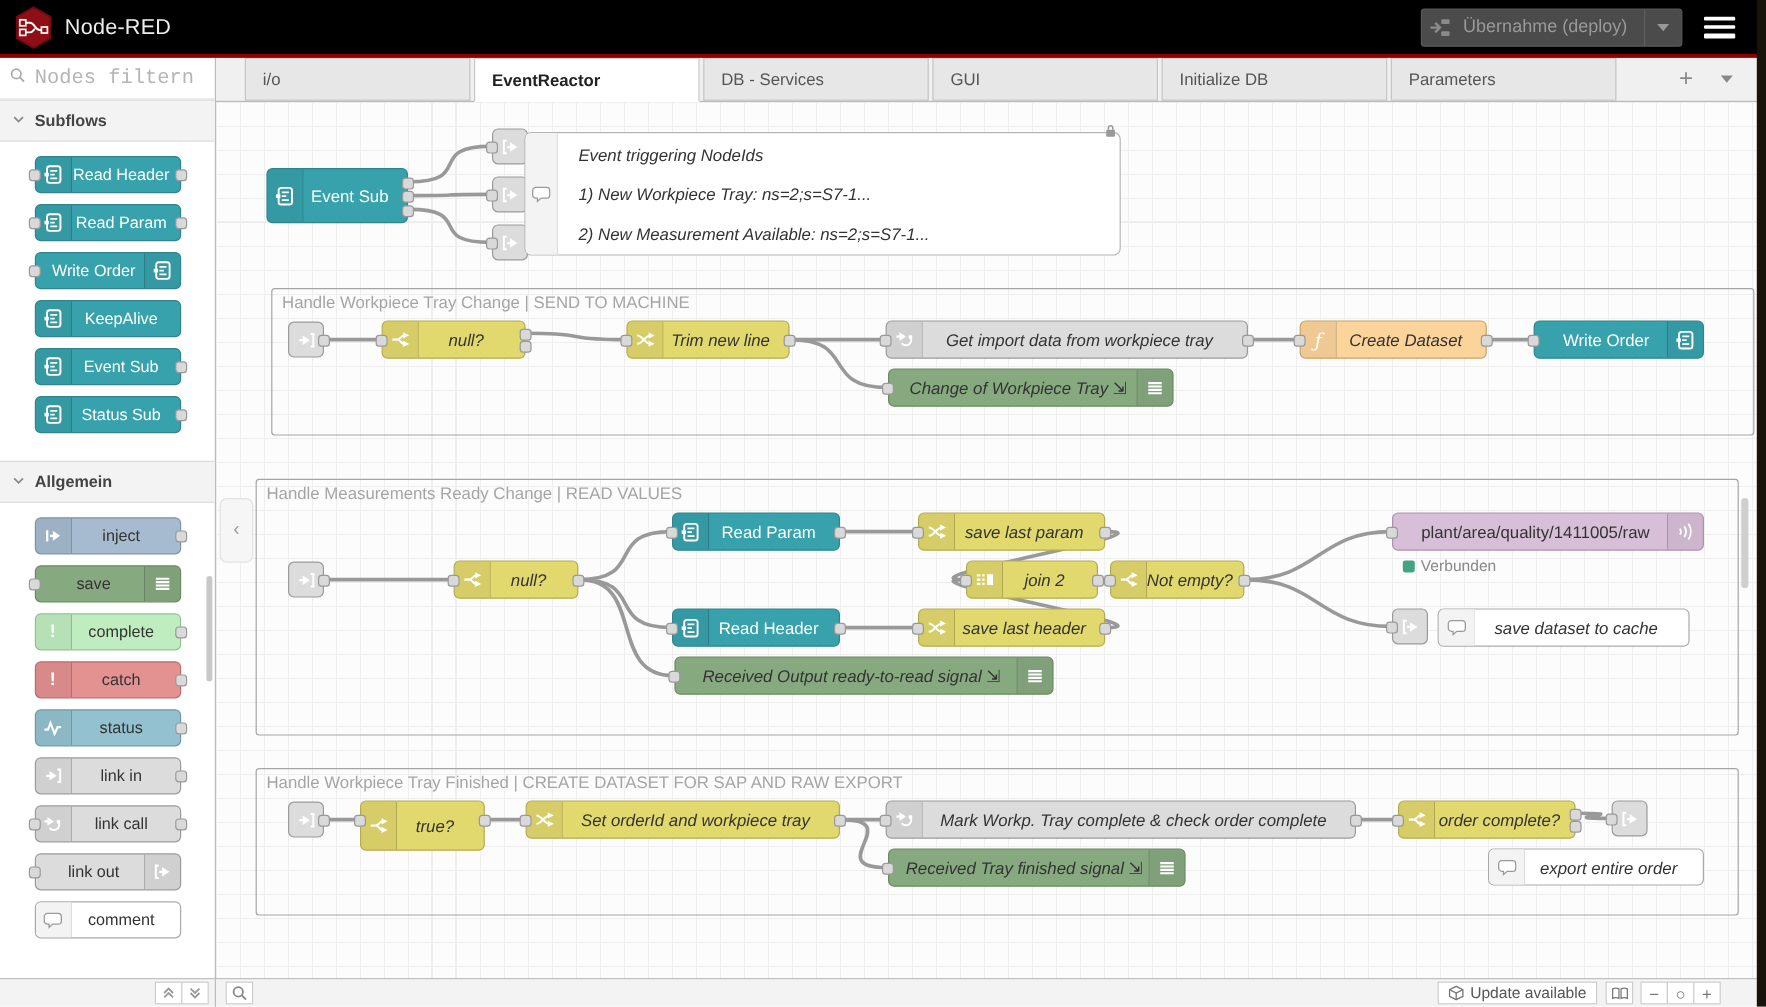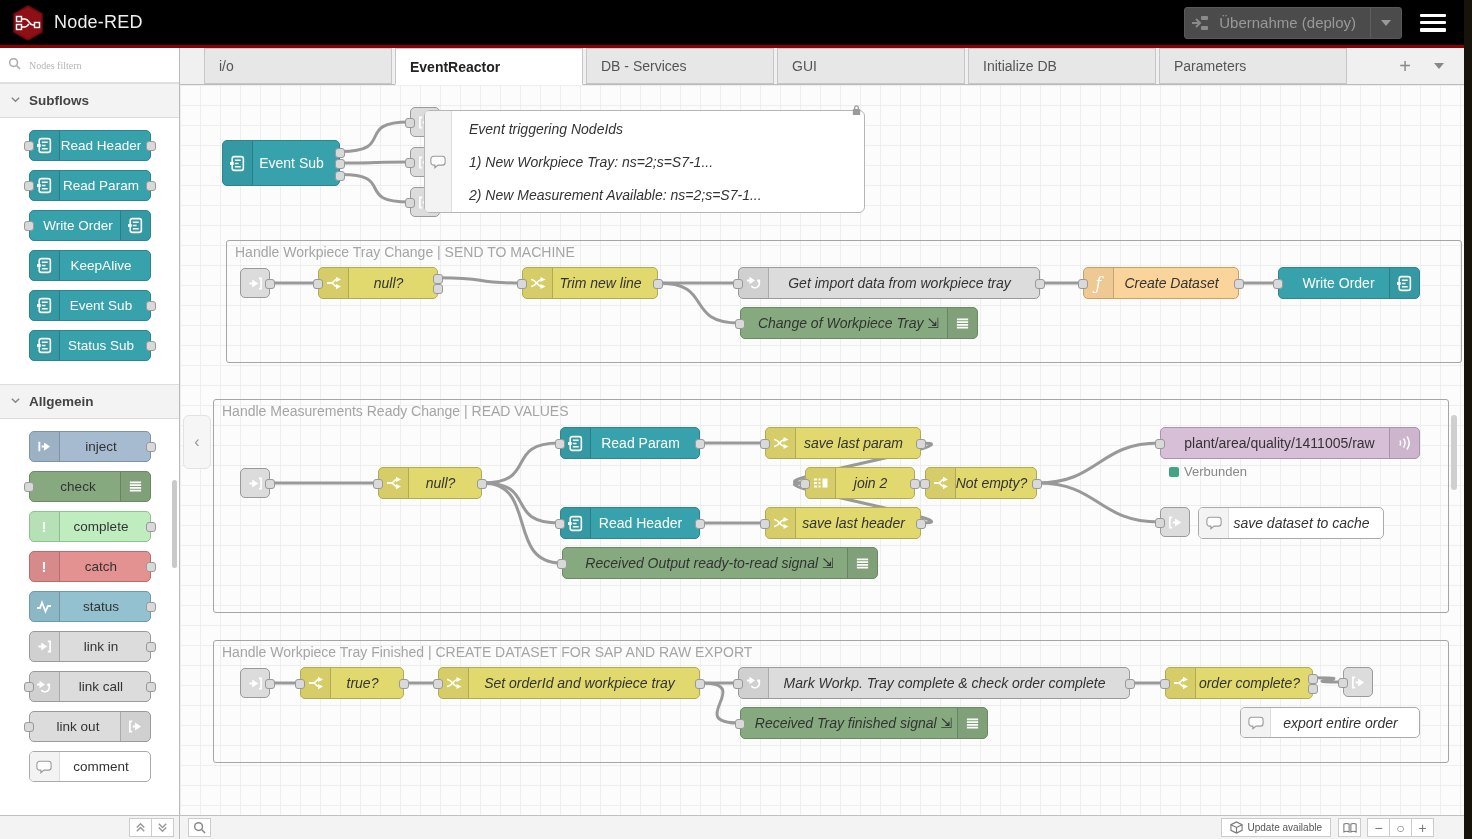--- a/index.html
+++ b/index.html
@@ -18,21 +18,21 @@
   .deploy-sep{width:1px;align-self:stretch;background:#5e5e5e}
   .deploy-caret{width:30px;display:flex;justify-content:center;align-items:center}
   .caret-down{width:0;height:0;border-left:5px solid transparent;border-right:5px solid transparent;border-top:6px solid #999}
   .hamburger{width:26px;height:18px;margin:0 26px 0 18px;display:flex;flex-direction:column;justify-content:space-between;cursor:pointer}
   .hamburger i{display:block;height:3.5px;background:#fff;border-radius:1px}
 
   
   .palette{position:absolute;left:0;top:48px;width:180px;bottom:24px;background:#fff;
            border-right:1px solid #bbb;box-sizing:border-box;overflow:hidden;z-index:10}
   .palette-search{height:34px;border-bottom:1px solid #e0e0e0;display:flex;align-items:center;padding:0 8px}
-  .palette-search input{border:none;outline:none;flex:1;font-size:10px;color:#555;margin-left:6px;font-family:Liberation Serif, serif;background:transparent}
+  .palette-search input{border:none;outline:none;flex:1;font-size:17px;color:#555;margin-left:6px;font-family:Liberation Mono, monospace;background:transparent}
   .palette-search input::placeholder{color:#b5b5b5}
   .pal-cat-header{height:33px;background:#f3f3f3;border-top:1px solid #ddd;border-bottom:1px solid #ddd;
                   display:flex;align-items:center;font-size:13.5px;font-weight:bold;color:#444;cursor:pointer}
   .pal-cat-header .chev{margin:0 8px 0 10px;color:#888}
   .pal-items{padding:12px 0 14px}
   .pal-node{position:relative;width:122px;height:31px;margin:0 auto 9px;border-radius:5px;
             box-sizing:border-box;border:1px solid;font-size:13.5px;cursor:grab}
   .pal-node .node-label{font-size:13.5px}
 
   .pal-scroll{position:absolute;right:2px;top:432px;width:5px;height:88px;background:#c9c9c9;border-radius:3px}
@@ -90,21 +90,21 @@
 
   
   .statusbar{position:absolute;left:0;right:8px;bottom:0;height:24px;background:#f3f3f3;
              border-top:1px solid #c0c0c0;display:flex;align-items:center;box-sizing:border-box;z-index:30}
   .palette-foot{width:180px;height:100%;border-right:1px solid #bbb;box-sizing:border-box;
                 display:flex;align-items:center;justify-content:flex-end;padding-right:5px;gap:0}
   .foot-btn{height:19px;min-width:23px;background:#fff;border:1px solid #ccc;display:flex;align-items:center;
             justify-content:center;color:#777;cursor:pointer;box-sizing:border-box;font-size:13px}
   .search-btn{margin-left:8px}
   .foot-spacer{flex:1}
-  .update-btn{padding:0 8px;gap:5px;font-size:10px;color:#555;margin-right:7px}
+  .update-btn{padding:0 8px;gap:5px;font-size:13px;color:#555;margin-right:7px}
   .zoom-group{display:flex;margin-right:30px}
   .zoom-group .foot-btn{margin-left:-1px;font-size:14px}
   .book-btn{margin-right:7px}
 
   .edge-strip{position:absolute;right:0;top:0;width:8px;height:839px;background:#17130a;z-index:60}
 </style>
 </head>
 <body>
 
 <div class="app-header">
@@ -247,21 +247,21 @@
           </span>
           <span class="node-label" style="left: 29px; right: 6px;">inject</span>
           <div class="port port-out" style="top: 10px;"></div>
         </div>
         <div class="pal-node" style="background: rgb(135, 169, 128); border-color: rgb(107, 138, 99);">
           <span class="icon-region icon-right">
             <svg width="15" height="15" viewBox="0 0 16 16">
               <path d="M2 3.5h12M2 6.5h12M2 9.5h12M2 12.5h12" stroke="#fff" stroke-width="1.9"></path>
             </svg>
           </span>
-          <span class="node-label" style="left: 6px; right: 29px;">check</span>
+          <span class="node-label" style="left: 6px; right: 29px;">save</span>
           <div class="port port-in" style="top: 10px;"></div>
         </div>
         <div class="pal-node" style="background: rgb(192, 237, 192); border-color: rgb(143, 194, 143);">
           <span class="icon-region icon-left">
             <span style="color:#fff;font-size:15px;font-weight:bold">!</span>
           </span>
           <span class="node-label" style="left: 29px; right: 6px;">complete</span>
           <div class="port port-out" style="top: 10px;"></div>
         </div>
         <div class="pal-node" style="background: rgb(228, 145, 145); border-color: rgb(188, 107, 107);">
@@ -433,21 +433,21 @@
     <div class="node" style="left: 230px; top: 102px; width: 30px; height: 30px; background: rgb(220, 220, 220); border-color: rgb(154, 154, 154);">
       <span class="icon-solo">
         <svg width="15" height="15" viewBox="0 0 16 16">
           <path d="M4.5 2.5H2v11h2.5" stroke="#fff" stroke-width="1.8" fill="none"></path>
           <path d="M5 8h3.5" stroke="#fff" stroke-width="2"></path>
           <path d="M7.5 3.8L14 8l-6.5 4.2z" fill="#fff"></path>
         </svg>
       </span>
       <div class="port port-in" style="top: 10px;"></div>
     </div>
-    <div class="node comment-panel" style="left: 244px; top: 25px; width: 441px; height: 103px; border-color: rgb(181, 181, 181); background: rgb(255, 255, 255);">
+    <div class="node comment-panel" style="left: 257px; top: 25px; width: 497px; height: 103px; border-color: rgb(181, 181, 181); background: rgb(255, 255, 255);">
       <span class="icon-region icon-left comment-strip" style="width: 26px;">
         <svg width="16" height="16" viewBox="0 0 18 16">
           <path d="M4 1.5h10a3 3 0 0 1 3 3v4a3 3 0 0 1-3 3H9l-3.5 3v-3H4a3 3 0 0 1-3-3v-4a3 3 0 0 1 3-3z" fill="#fdfdfd" stroke="#9a9a9a" stroke-width="1.2"></path>
         </svg>
       </span>
       <div class="comment-lines">
         <div class="comment-line">Event triggering NodeIds</div>
         <div class="comment-line">1) New Workpiece Tray: ns=2;s=S7-1...</div>
         <div class="comment-line">2) New Measurement Available: ns=2;s=S7-1...</div>
       </div>
@@ -660,39 +660,39 @@
     <div class="node" style="left: 980px; top: 422px; width: 30px; height: 30px; background: rgb(220, 220, 220); border-color: rgb(154, 154, 154);">
       <span class="icon-solo">
         <svg width="15" height="15" viewBox="0 0 16 16">
           <path d="M4.5 2.5H2v11h2.5" stroke="#fff" stroke-width="1.8" fill="none"></path>
           <path d="M5 8h3.5" stroke="#fff" stroke-width="2"></path>
           <path d="M7.5 3.8L14 8l-6.5 4.2z" fill="#fff"></path>
         </svg>
       </span>
       <div class="port port-in" style="top: 10px;"></div>
     </div>
-    <div class="node" style="left: 1018px; top: 422px; width: 186px; height: 32px; background: rgb(255, 255, 255); border-color: rgb(170, 170, 170);">
+    <div class="node" style="left: 1018px; top: 422px; width: 210px; height: 32px; background: rgb(255, 255, 255); border-color: rgb(170, 170, 170);">
       <span class="icon-region icon-left comment-strip">
         <svg width="16" height="16" viewBox="0 0 18 16">
           <path d="M4 1.5h10a3 3 0 0 1 3 3v4a3 3 0 0 1-3 3H9l-3.5 3v-3H4a3 3 0 0 1-3-3v-4a3 3 0 0 1 3-3z" fill="#fdfdfd" stroke="#9a9a9a" stroke-width="1.2"></path>
         </svg>
       </span>
       <span class="node-label it" style="left: 29px; right: 8px;">save dataset to cache</span>
     </div>
     <div class="node" style="left: 60px; top: 583px; width: 30px; height: 30px; background: rgb(220, 220, 220); border-color: rgb(154, 154, 154);">
       <span class="icon-solo">
         <svg width="15" height="15" viewBox="0 0 16 16">
           <path d="M11.5 2.5h2.5v11h-2.5" stroke="#fff" stroke-width="1.8" fill="none"></path>
           <path d="M1.5 8h4" stroke="#fff" stroke-width="2"></path>
           <path d="M4.5 3.8L11 8l-6.5 4.2z" fill="#fff"></path>
         </svg>
       </span>
       <div class="port port-out" style="top: 10px;"></div>
     </div>
-    <div class="node" style="left: 120px; top: 582px; width: 104px; height: 32px; background: rgb(226, 217, 110); border-color: rgb(179, 171, 79);">
+    <div class="node" style="left: 120px; top: 582px; width: 104px; height: 42px; background: rgb(226, 217, 110); border-color: rgb(179, 171, 79);">
       <span class="icon-region icon-left">
         <svg width="16" height="16" viewBox="0 0 16 16">
           <path d="M1 8h4" stroke="#fff" stroke-width="2"></path>
           <path d="M5 8c3 0 3-3.6 6-3.6M5 8c3 0 3 3.6 6 3.6" stroke="#fff" stroke-width="1.7" fill="none"></path>
           <path d="M10 1.8l5 2.6-5 2.6z" fill="#fff"></path>
           <path d="M10 9l5 2.6-5 2.6z" fill="#fff"></path>
         </svg>
       </span>
       <span class="node-label it" style="left: 29px; right: 8px;">true?</span>
       <div class="port port-in" style="top: 11px;"></div>

